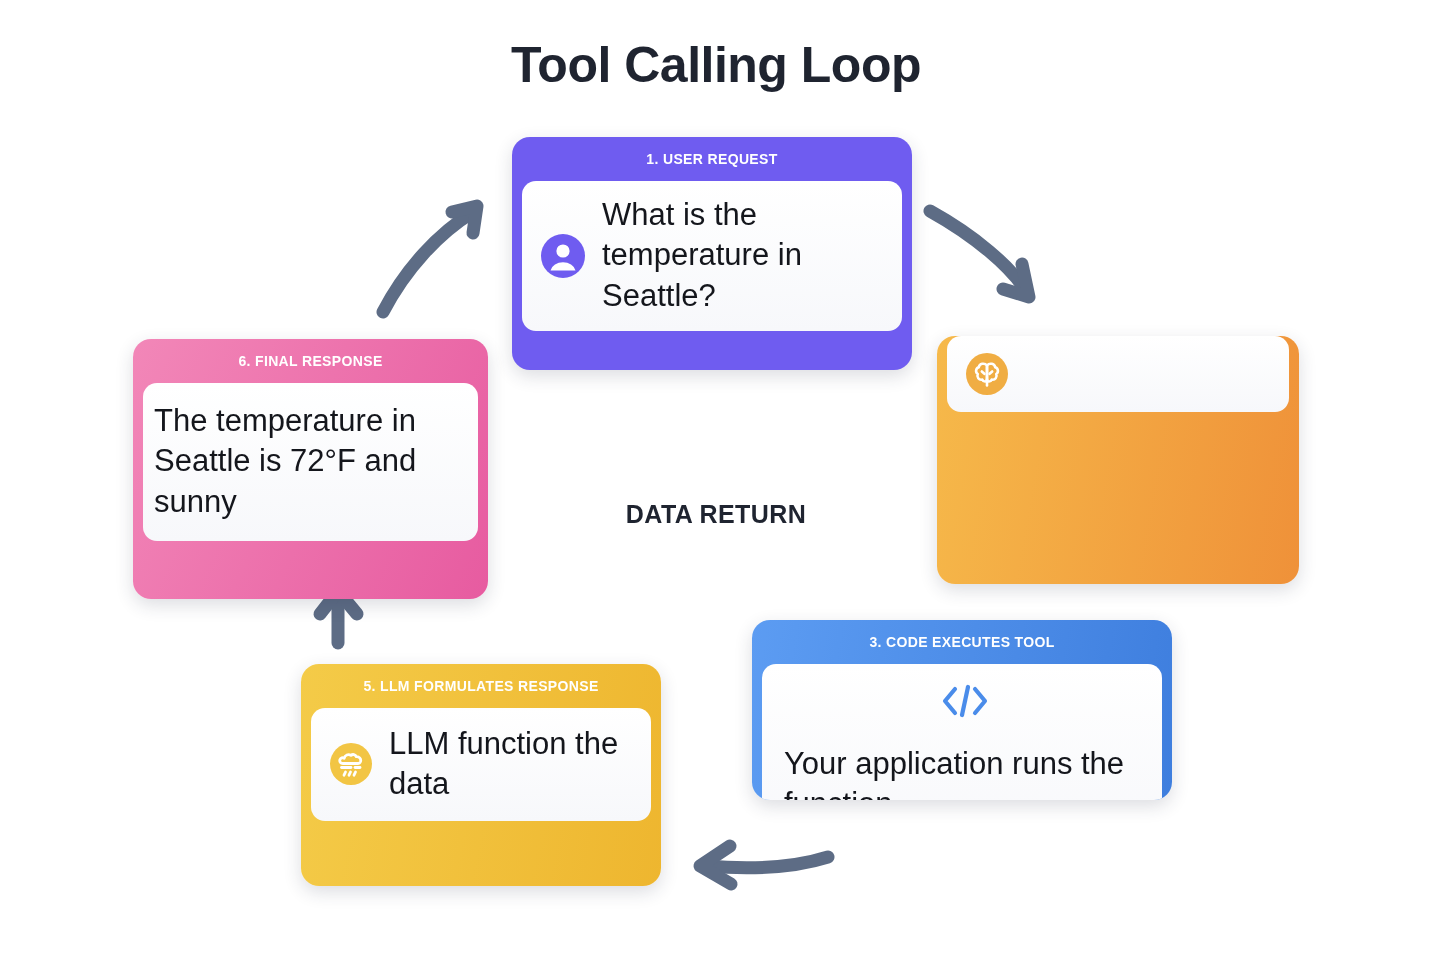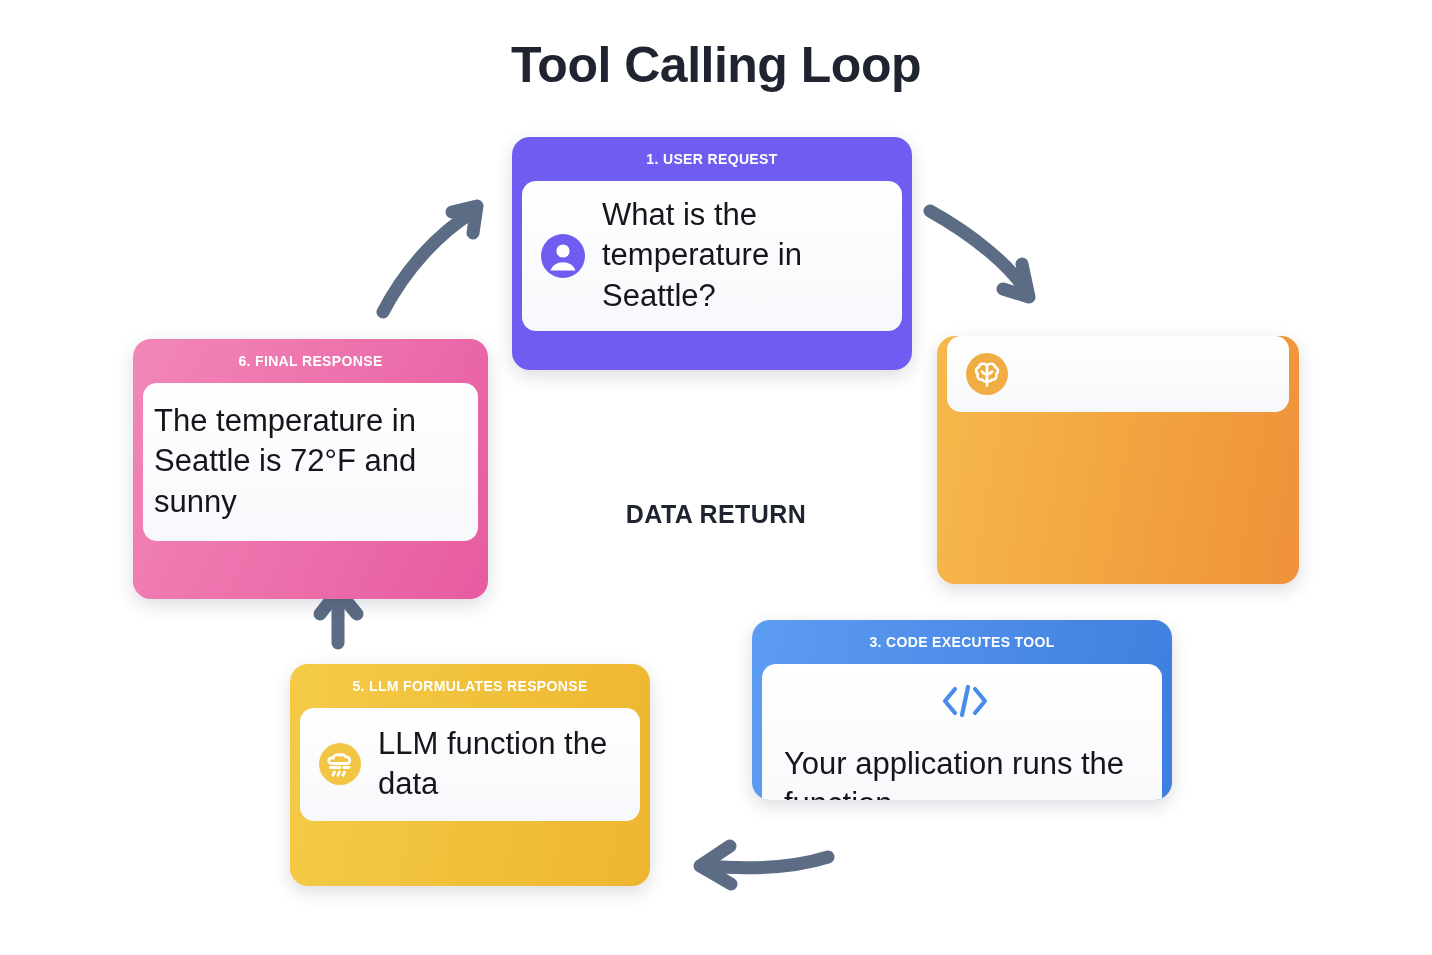--- a/index.html
+++ b/index.html
@@ -72,21 +72,21 @@
   }
   .icon-wrap{flex:0 0 auto;display:flex;align-items:center;justify-content:center;}
 
   
   #card-1{left:512px;top:137px;width:400px;height:233px;background:#6f5cf0;}
   #card-1 .hdr{background:transparent;}
   #card-2{left:937px;top:336px;width:362px;height:248px;
           background:linear-gradient(100deg,#f6b94a 0%,#ef9139 100%);}
   #card-3{left:752px;top:620px;width:420px;height:180px;
           background:linear-gradient(100deg,#5c9cf2 0%,#3e7ede 100%);}
-  #card-5{left:290px;top:664px;width:360px;height:222px;
+  #card-5{left:301px;top:664px;width:360px;height:222px;
           background:linear-gradient(100deg,#f4cb48 0%,#eeb62f 100%);}
   #card-6{left:133px;top:339px;width:355px;height:260px;
           background:linear-gradient(115deg,#f287b8 0%,#e75ba0 100%);}
 
   #card-6 .body{padding:18px 11px;}
   #card-3 .body{padding:14px 16px 14px 22px;gap:20px;flex-direction:column;}
   #card-1 .body{padding:14px 18px;}
 
   
   #arrows{position:absolute;left:0;top:0;width:1432px;height:955px;pointer-events:none;}

